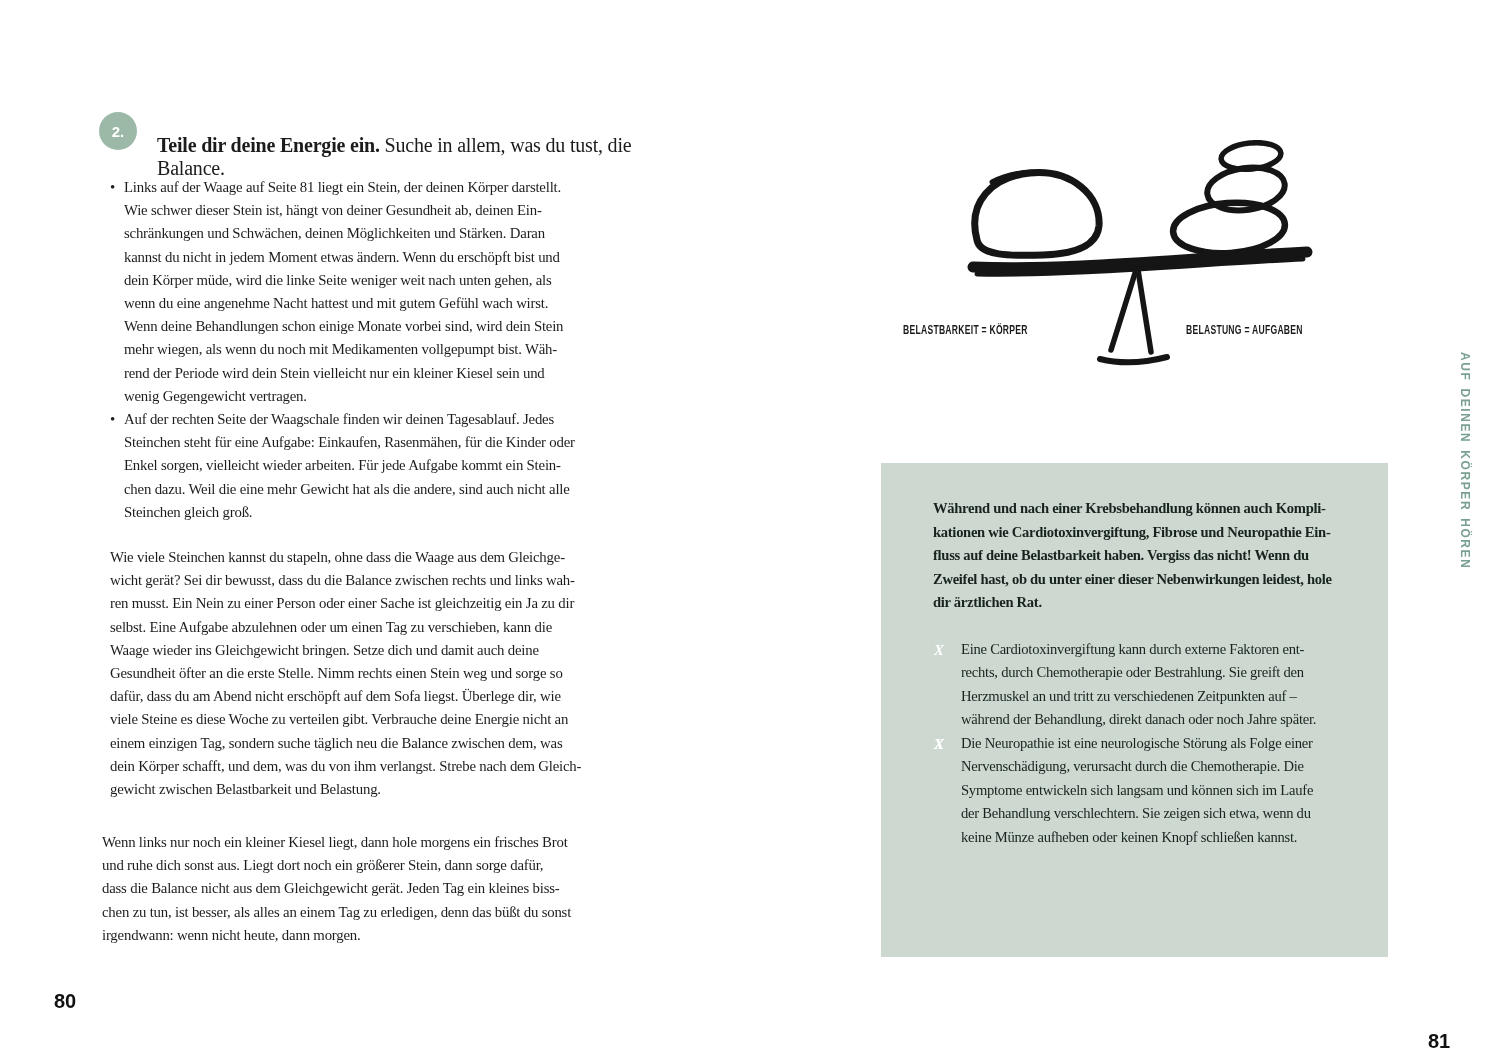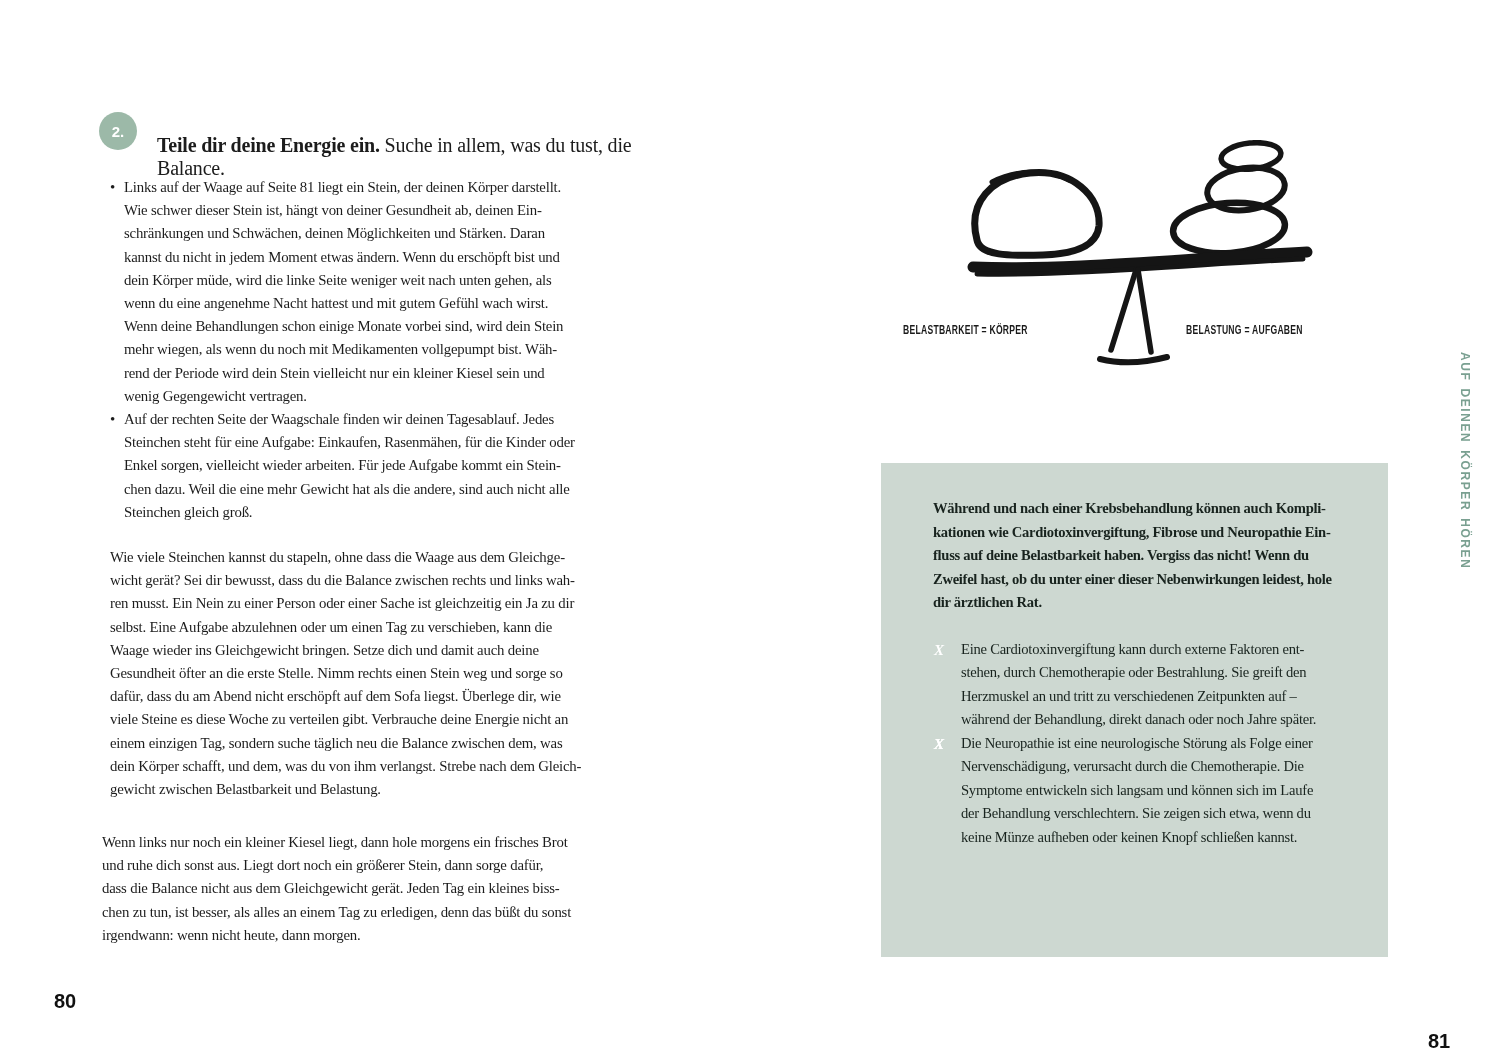--- a/index.html
+++ b/index.html
@@ -148,21 +148,21 @@
 <div class="abs info-box">
   <p class="info-intro lines">Während und nach einer Krebsbehandlung können auch Kompli-
 kationen wie Cardiotoxinvergiftung, Fibrose und Neuropathie Ein-
 fluss auf deine Belastbarkeit haben. Vergiss das nicht! Wenn du
 Zweifel hast, ob du unter einer dieser Nebenwirkungen leidest, hole
 dir ärztlichen Rat.</p>
   <ul class="info-bullets">
     <li>
       <span class="xmark">X</span>
       <span class="lines">Eine Cardiotoxinvergiftung kann durch externe Faktoren ent-
-stehen, durch Chemotherapie oder Bestrahlung. Sie greift den
+rechts, durch Chemotherapie oder Bestrahlung. Sie greift den
 Herzmuskel an und tritt zu verschiedenen Zeitpunkten auf –
 während der Behandlung, direkt danach oder noch Jahre später.</span>
     </li>
     <li>
       <span class="xmark">X</span>
     </li>
     <li>
       <span class="xmark">X</span>
       <span class="lines">Die Neuropathie ist eine neurologische Störung als Folge einer
 Nervenschädigung, verursacht durch die Chemotherapie. Die

